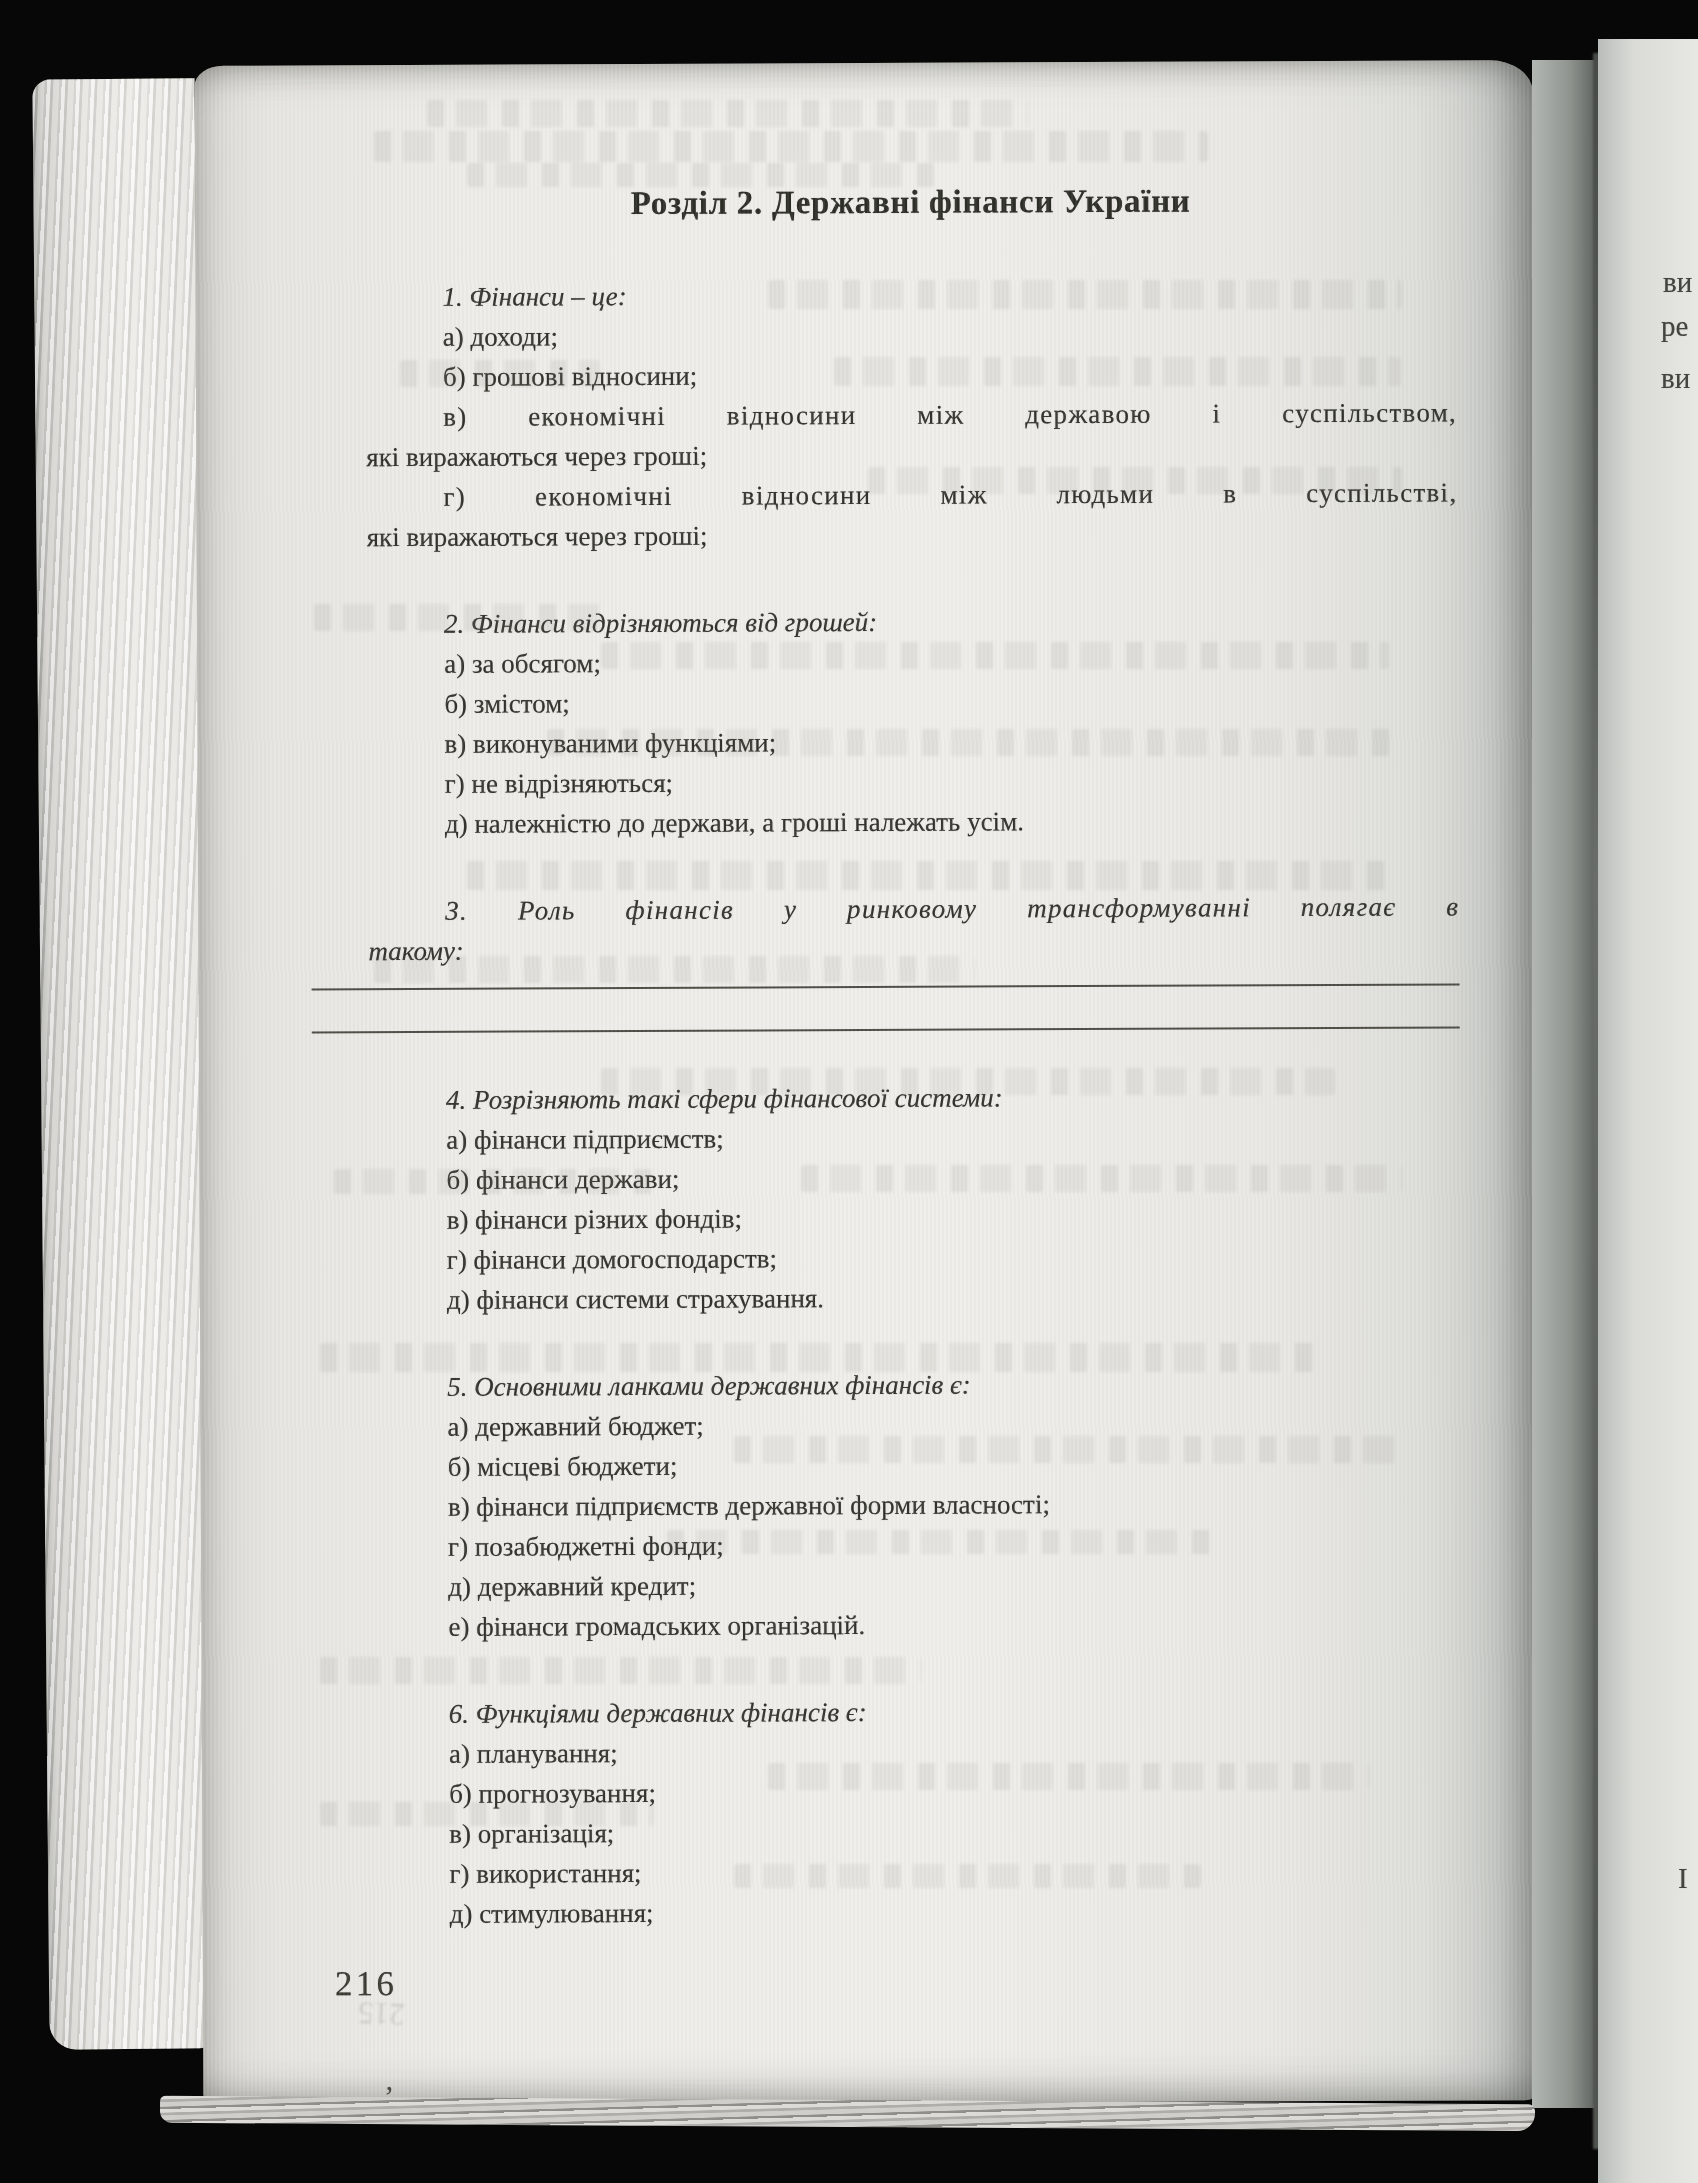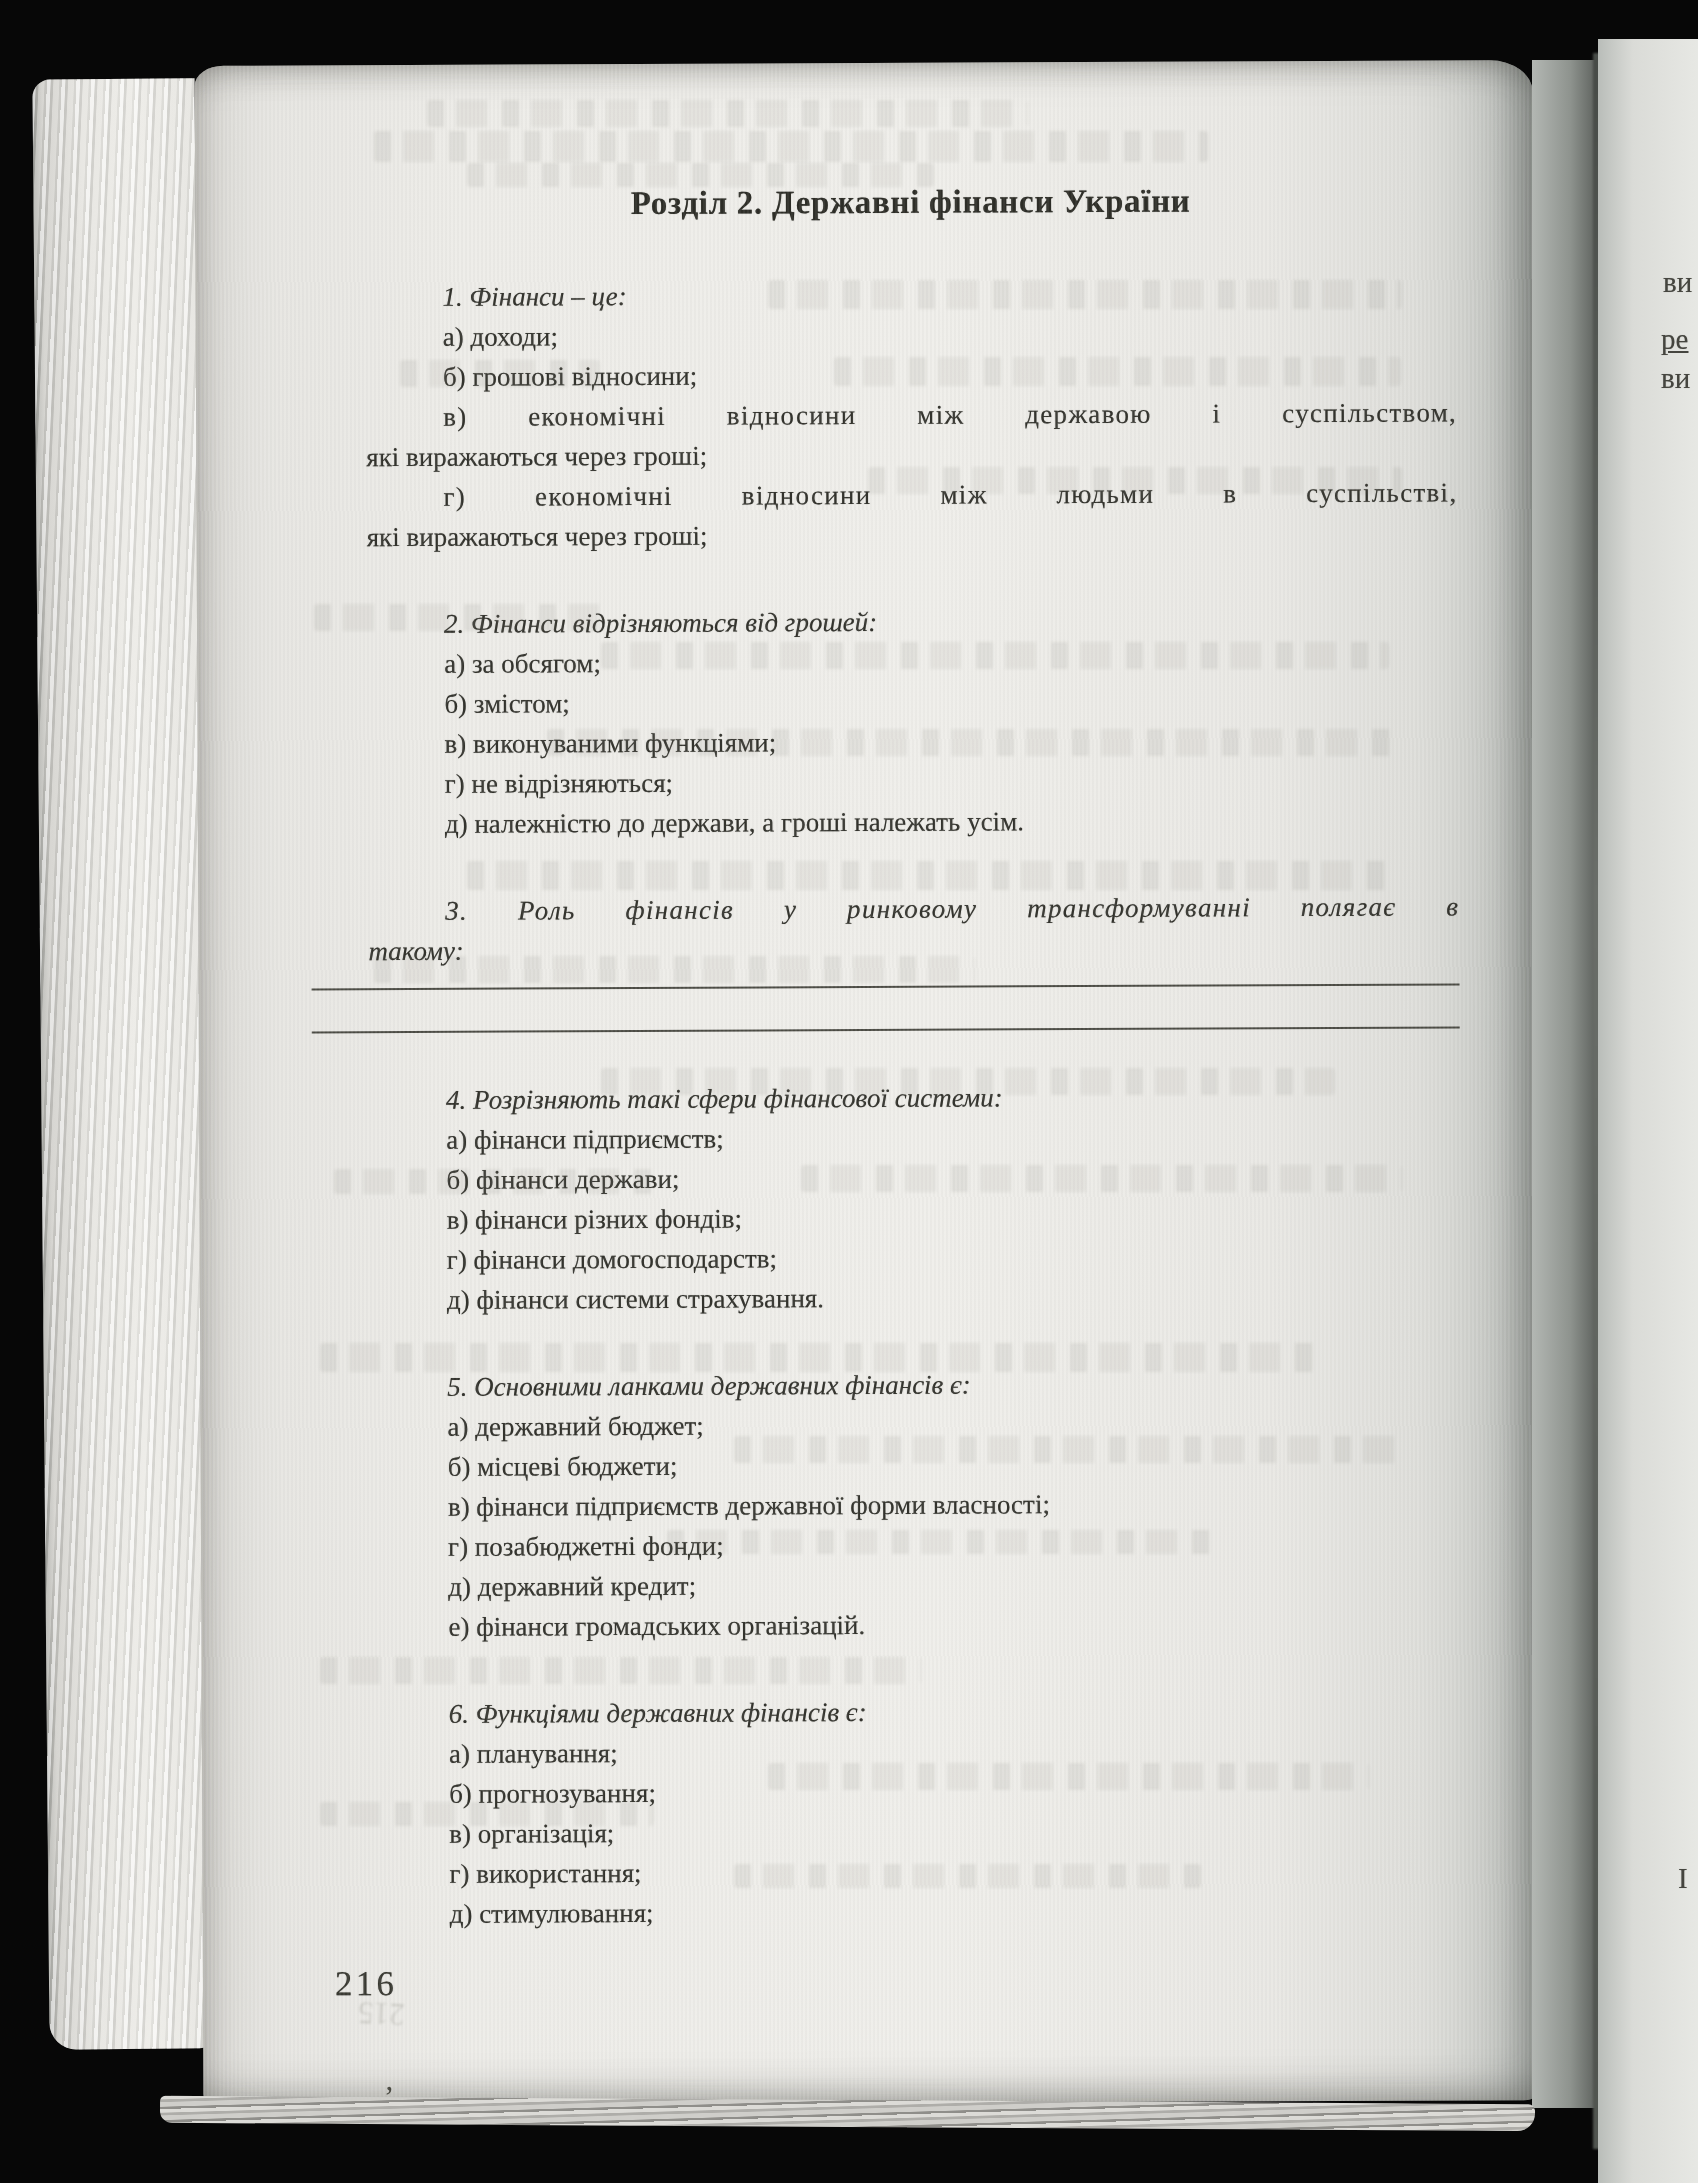--- a/index.html
+++ b/index.html
@@ -236,21 +236,21 @@
     <div class="pageno">216</div>
     <div class="bleedno">215</div>
     <div class="stray">,</div>
   </div>
 
   <div class="gutter"></div>
   <div class="crease"></div>
 
   <div class="right-page">
     <span class="fragment" style="left:65px;top:226px;">ви</span>
-    <span class="fragment" style="left:63px;top:283px;text-decoration:underline;">ре</span>
+    <span class="fragment" style="left:63px;top:270px;">ре</span>
     <span class="fragment" style="left:63px;top:322px;">ви</span>
     <span class="fragment" style="left:80px;top:1822px;">І</span>
   </div>
 
   <div class="bottom-edges"></div>
 <div class="bleed" style="left: 427px; top: 100px; width: 601px; height: 27px;"></div>
     <div class="bleed" style="left: 374px; top: 131px; width: 834px; height: 31px;"></div>
     <div class="bleed" style="left: 467px; top: 163px; width: 467px; height: 24px;"></div>
     <div class="bleed" style="left: 768px; top: 280px; width: 634px; height: 29px;"></div>
     <div class="bleed" style="left: 834px; top: 357px; width: 567px; height: 29px;"></div>

